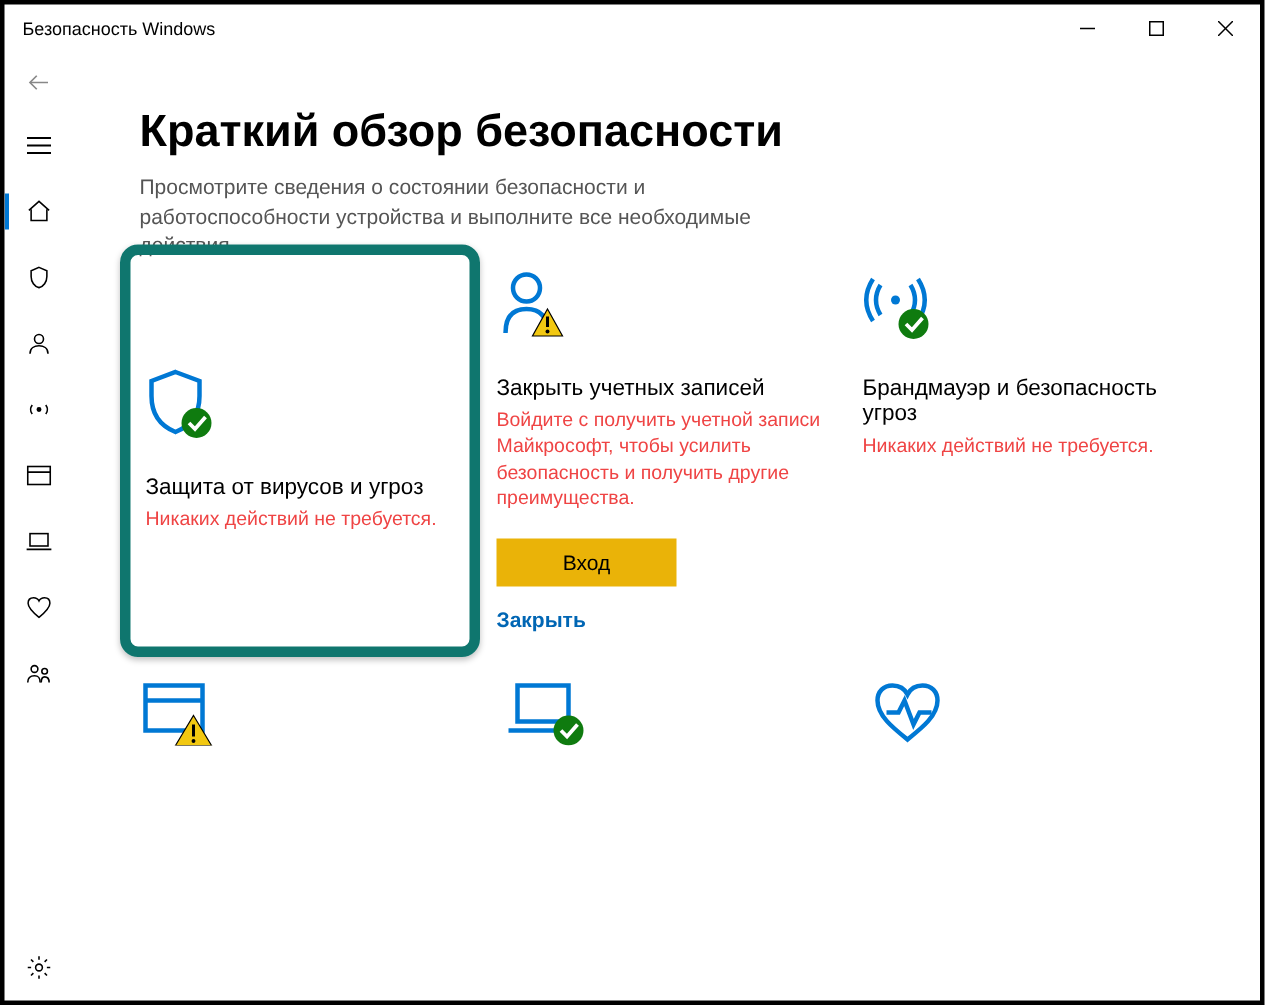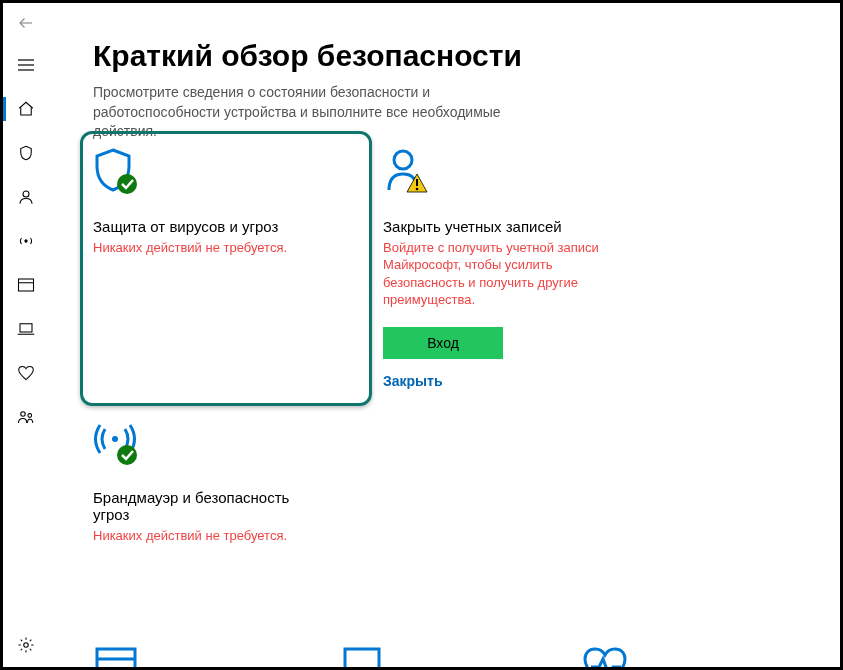--- a/index.html
+++ b/index.html
@@ -79,43 +79,44 @@
     flex-wrap: wrap;
     gap: 24px 24px;
   }
   .tile {
     width: 220px;
     min-height: 200px;
     display: flex; flex-direction: column;
     position: relative;
   }
   .tile.highlight {
-    border: 3px solid #0f766e;
+    border: 7px solid #0f766e;
     border-radius: 12px;
     padding: 8px 10px 14px 10px;
     margin: -11px -13px -17px -13px;
-    width: 292px;
+    width: 240px;
     box-shadow: 0 2px 4px rgba(0,0,0,0.25);
+    justify-content: center;
   }
   .tile-icon {
     height: 54px;
     display: flex; align-items: flex-end;
     margin-bottom: 22px;
   }
   .tile-title {
     font-size: 15px; font-weight: 400; color: #000;
     margin-bottom: 4px;
   }
   .tile-sub {
     font-size: 13px; color: #ef4444; line-height: 1.35;
   }
   .tile-btn {
     margin-top: 18px;
     width: 120px; height: 32px;
-    background: #22c55e; border: none;
+    background: #eab308; border: none;
     font-size: 14px; color: #000;
     font-family: inherit;
   }
   .tile-link {
     margin-top: 14px;
     font-size: 14px; color: #0066b4;
     text-decoration: none;
     font-weight: bold;
   }
   .partial-row {
@@ -127,20 +128,42 @@
     width: 220px; height: 44px;
     display: flex; align-items: flex-end;
   }
   svg { display: block; }
 </style>
 </head>
 <body>
 
 <div class="window">
 
+  <div class="titlebar">
+    <span class="titlebar-title">Безопасность Windows</span>
+    <div class="titlebar-spacer"></div>
+    <div class="win-controls">
+      <div class="win-btn">
+        <svg width="10" height="10">
+            <line x1="0" y1="5" x2="10" y2="5" stroke="#000" stroke-width="1"></line>
+          </svg>
+      </div>
+      <div class="win-btn">
+        <svg width="10" height="10">
+            <rect x="0.5" y="0.5" width="9" height="9" fill="none" stroke="#000" stroke-width="1"></rect>
+          </svg>
+      </div>
+      <div class="win-btn">
+        <svg width="10" height="10">
+            <line x1="0" y1="0" x2="10" y2="10" stroke="#000" stroke-width="1"></line>
+            <line x1="10" y1="0" x2="0" y2="10" stroke="#000" stroke-width="1"></line>
+          </svg>
+      </div>
+    </div>
+  </div>
 
   <div class="content-row">
 
     <div class="sidebar">
       <div class="back-btn">
         <svg width="18" height="18" viewBox="0 0 24 24" fill="none" stroke="#888" stroke-width="1.5">
             <line x1="20" y1="12" x2="4" y2="12"></line>
             <polyline points="10,6 4,12 10,18"></polyline>
           </svg>
       </div>

